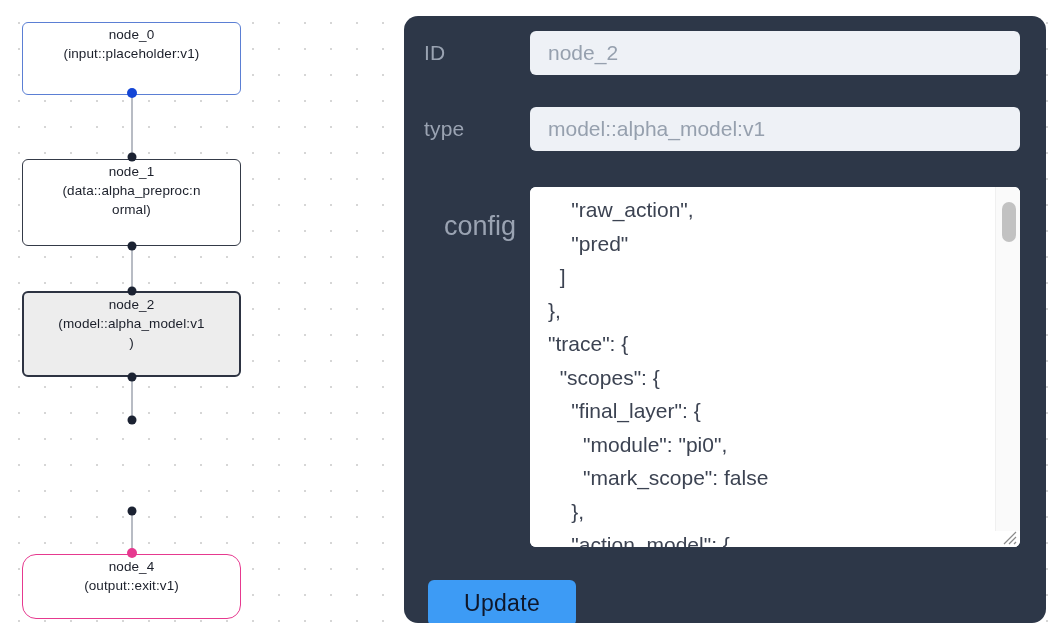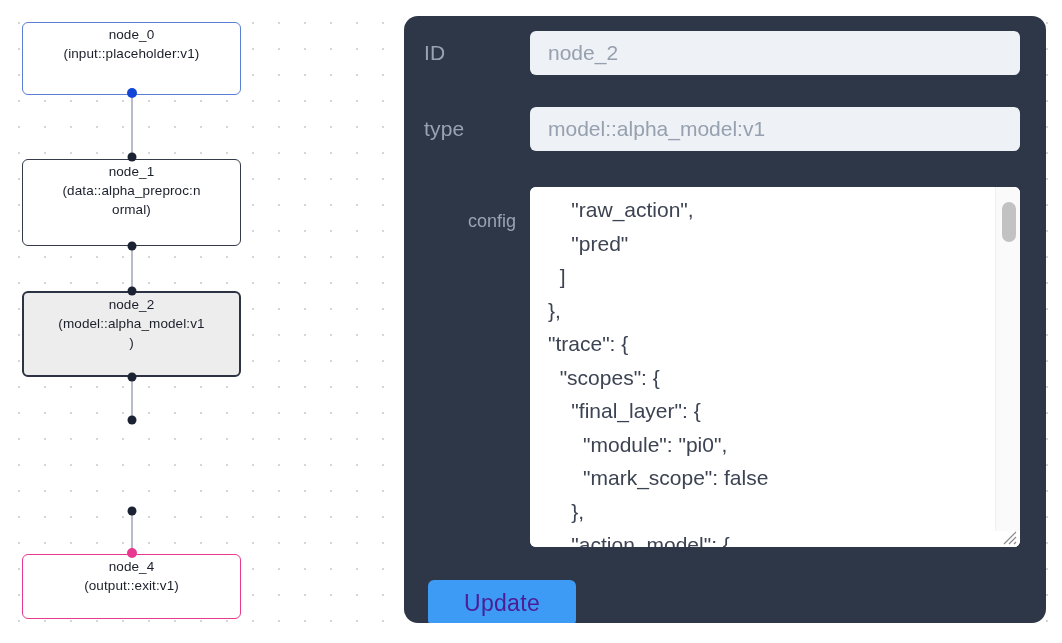--- a/index.html
+++ b/index.html
@@ -53,21 +53,21 @@
     justify-content: center;
     text-align: center;
     color: #1b1f2a;
     font-size: 13.5px;
     line-height: 19px;
     letter-spacing: 0.1px;
     padding: 2px 8px;
     z-index: 3;
   }
   .node.is-input   { border-color: #5b7fd4; }
-  .node.is-output  { border-color: #e6398f; }
+  .node.is-output  { border-color: #e6398f; border-radius: 14px; }
   .node.is-selected {
     background: #ededed;
     border-color: #2d3342;
     border-width: 2px;
   }
   .node .label { white-space: pre-line; }
 
   .port {
     position: absolute;
     width: 9px;
@@ -159,21 +159,21 @@
 
   #row-config {
     position: absolute;
     left: 20px;
     top: 171px;
     display: flex;
     align-items: flex-start;
   }
   #config-label {
     color: #9aa3b2;
-    font-size: 18px;
+    font-size: 27px;
     width: 106px;
     padding-right: 14px;
     text-align: right;
     box-sizing: border-box;
     padding-top: 24px;
     user-select: none;
   }
   #config-textarea-wrap {
     position: relative;
     width: 490px;
@@ -225,21 +225,21 @@
     height: 18px;
   }
 
   #update-button {
     position: absolute;
     left: 24px;
     top: 564px;
     width: 148px;
     height: 46px;
     background: #3d9bf5;
-    color: #4c1d95;
+    color: #0f172a;
     border: none;
     border-radius: 6px;
     font-family: "Liberation Sans", sans-serif;
     font-size: 23px;
     letter-spacing: 0.3px;
     cursor: pointer;
     text-align: center;
     padding: 4px;
   }
 </style>

